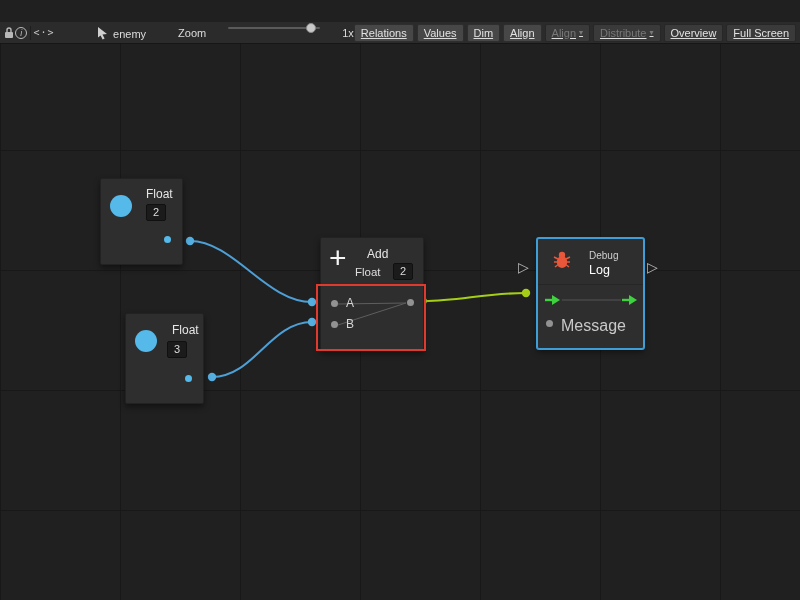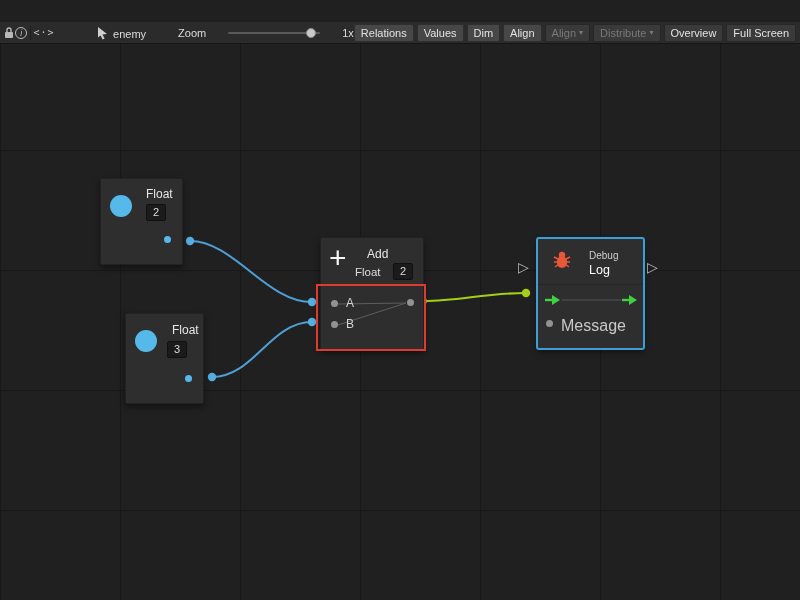--- a/index.html
+++ b/index.html
@@ -13,24 +13,24 @@
   .win-controls { margin-left:auto; display:flex; align-items:center; gap:10px; padding-right:8px; color:#c2c2c2; font-size:13px; }
   .win-controls span { cursor:default; line-height:22px; }
 
   
   .toolbar { position:absolute; top:22px; left:0; width:800px; height:22px; background:#2b2b2b; border-bottom:1px solid #161616; display:flex; align-items:center; padding:0 3px; font-size:11px; color:#dcdcdc; }
   .tb-icon { display:inline-flex; align-items:center; justify-content:center; width:20px; height:18px; }
   .tb-sep { width:1px; height:14px; background:#1e1e1e; margin:0 3px; }
   .info-circle { width:12px; height:12px; border:1px solid #b9b9b9; border-radius:50%; color:#b9b9b9; font-size:9px; display:flex; align-items:center; justify-content:center; font-style:italic; }
   .code-glyph { color:#c6c6c6; font-family:"DejaVu Sans Mono", monospace; font-size:10px; letter-spacing:1px; }
   .graph-name-group { display:flex; align-items:flex-end; gap:5px; margin-left:42px; }
-  .zoom-group { display:flex; align-items:center; margin-left:32px; gap:22px; }
+  .zoom-group { display:flex; margin-left:32px; gap:22px; }
   .slider-track { position:relative; width:92px; height:2px; background:#5a5a5a; border-radius:1px; }
   .slider-handle { position:absolute; top:-4px; left:78px; width:10px; height:10px; border-radius:50%; background:#c8c8c8; border:1px solid #8a8a8a; }
-  .tb-buttons { margin-left:auto; display:flex; align-items:center; gap:3px; padding-right:1px; }
+  .tb-buttons { margin-left:auto; display:flex; align-items:center; gap:3px; padding-right:1px;text-decoration:underline; }
   .tb-btn { background:#3a3a3a; border:1px solid #272727; border-radius:2px; padding:2px 6px; color:#e2e2e2; white-space:nowrap; display:inline-flex; align-items:center; gap:3px; }
   .tb-btn.active { background:#474747; border-color:#2e2e2e; }
   .tb-btn.disabled { color:#787878; }
   .tb-btn .dd { font-size:8px; }
 
   
   .canvas { position:absolute; top:44px; left:0; width:800px; height:556px;
     background-color:#202020;
     background-image:
       linear-gradient(#181818 1px, transparent 1px),

